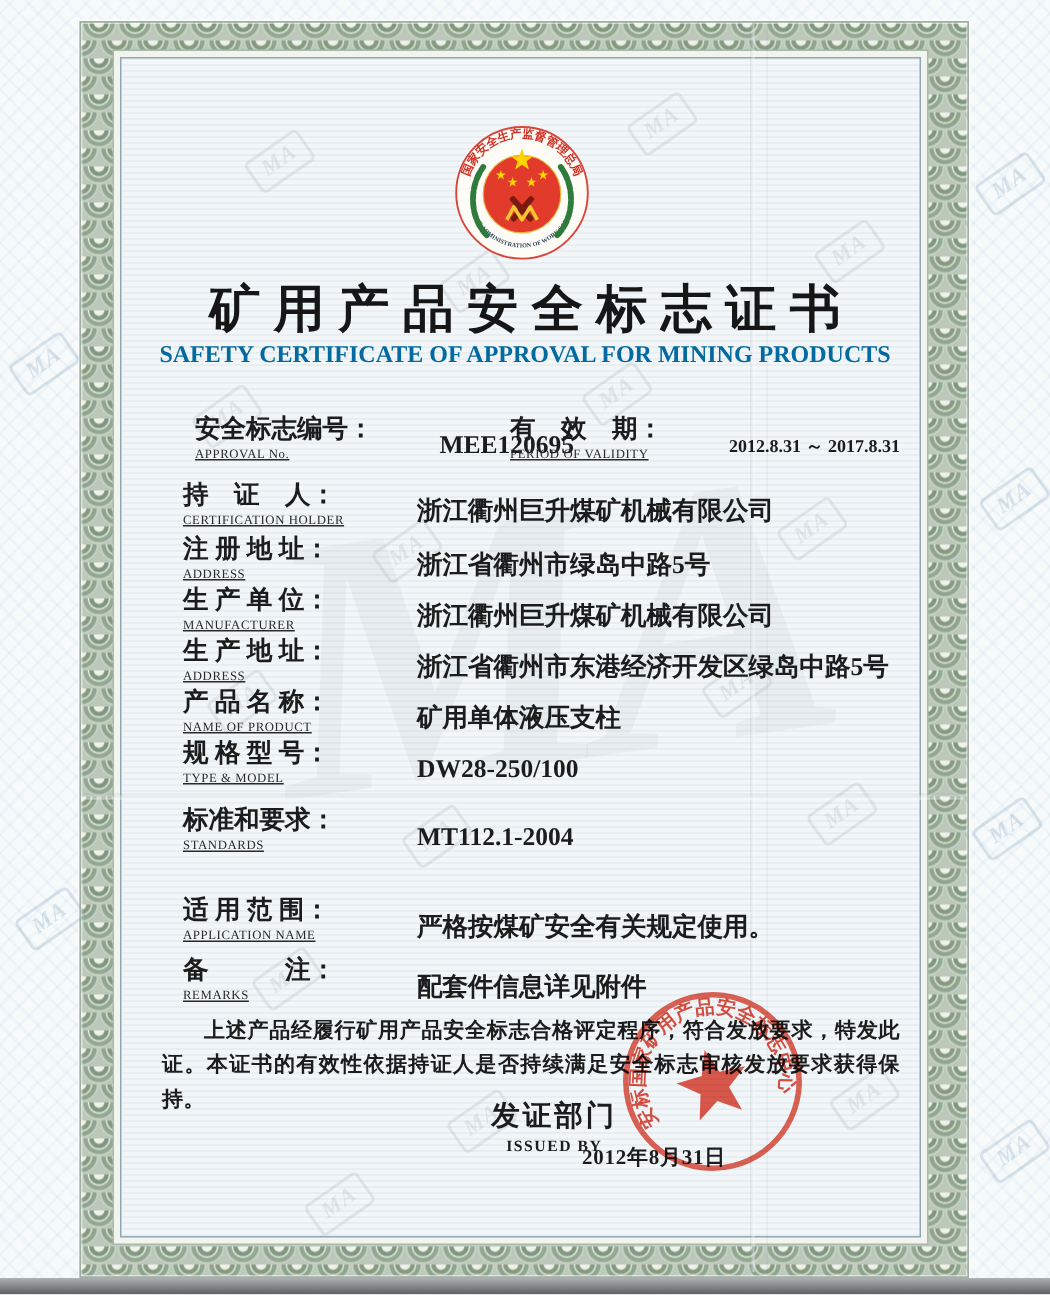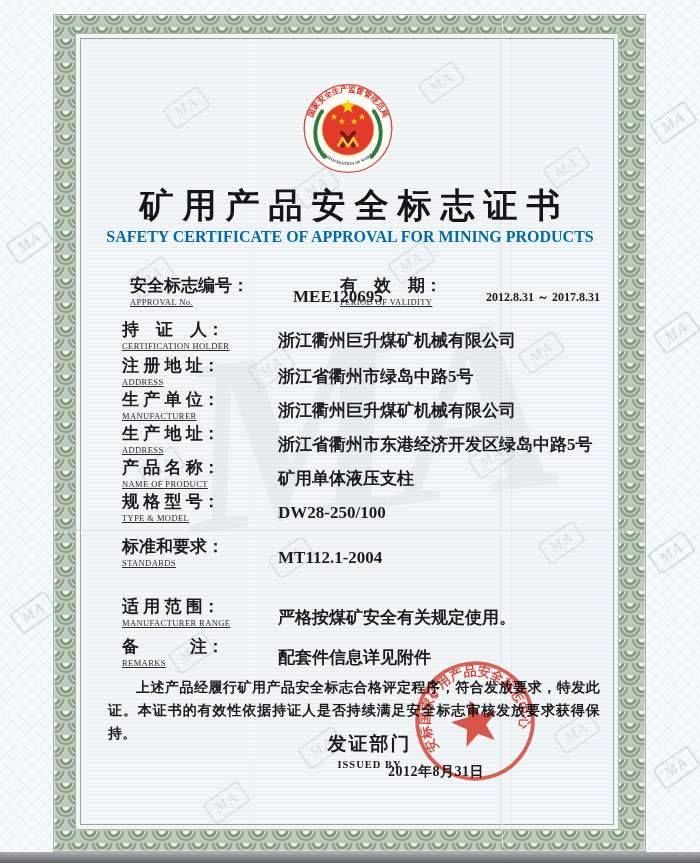--- a/index.html
+++ b/index.html
@@ -228,21 +228,21 @@
   <div class="row" style="left:122px;top:537px">
     <div class="lblbox" style="width:112px">
       <span class="lz">标准和要求：</span>
       <span class="le">STANDARDS</span>
     </div>
     <div class="val">MT112.1-2004</div>
   </div>
   <div class="row" style="left:122px;top:597px">
     <div class="lblbox" style="width:112px">
       <span class="lz">适 用 范 围：</span>
-      <span class="le">MANUFACTURER RANGE</span>
+      <span class="le">APPLICATION NAME</span>
     </div>
     <div class="val">严格按煤矿安全有关规定使用。</div>
   </div>
   <div class="row" style="left:122px;top:637px">
     <div class="lblbox" style="width:112px">
       <span class="lz">备　　　注：</span>
       <span class="le">REMARKS</span>
     </div>
     <div class="val">配套件信息详见附件</div>
   </div>

